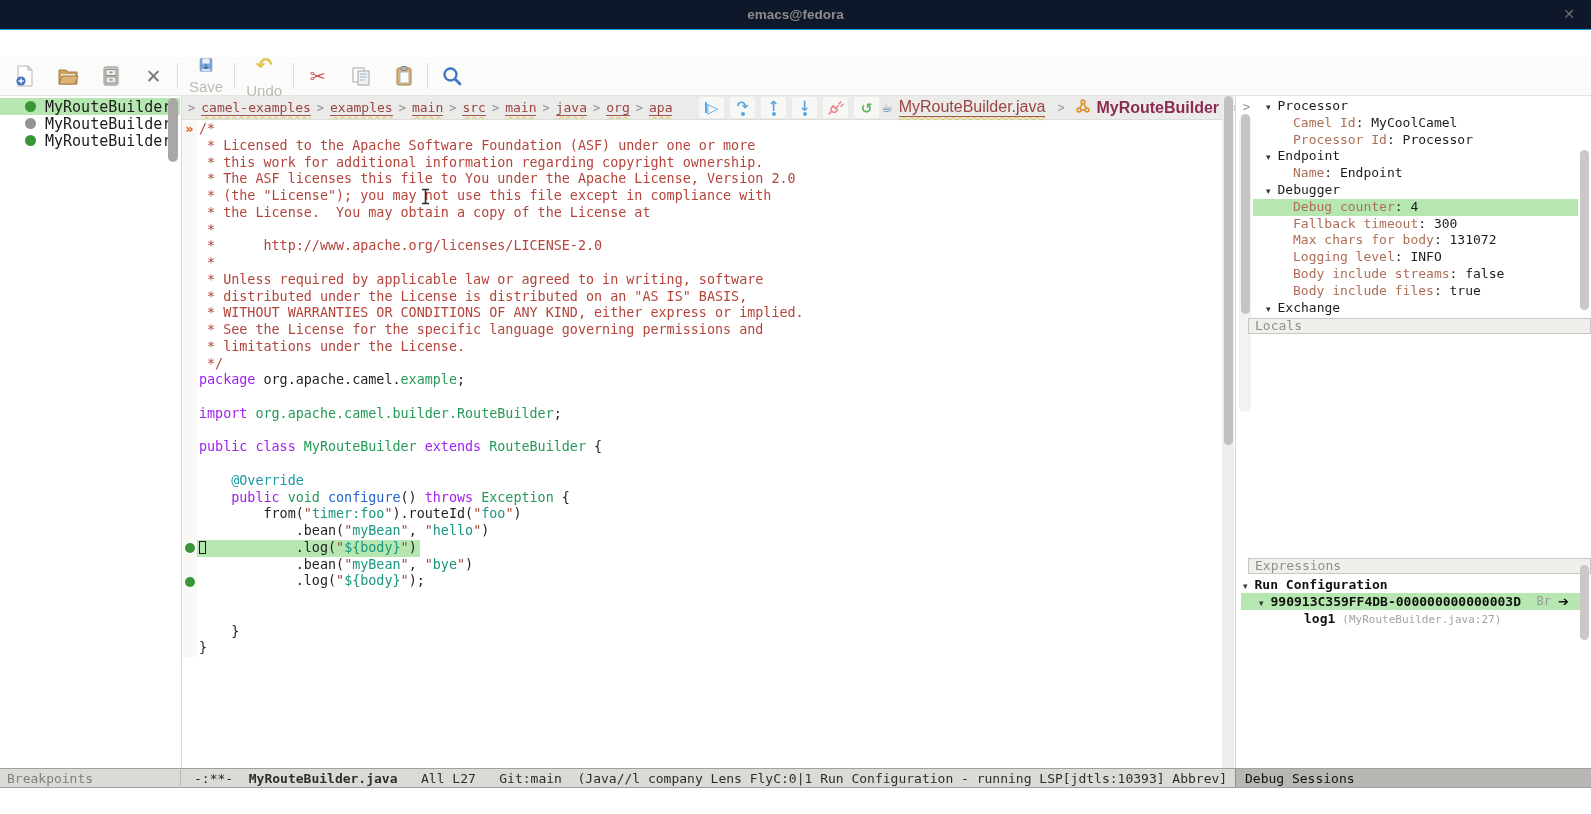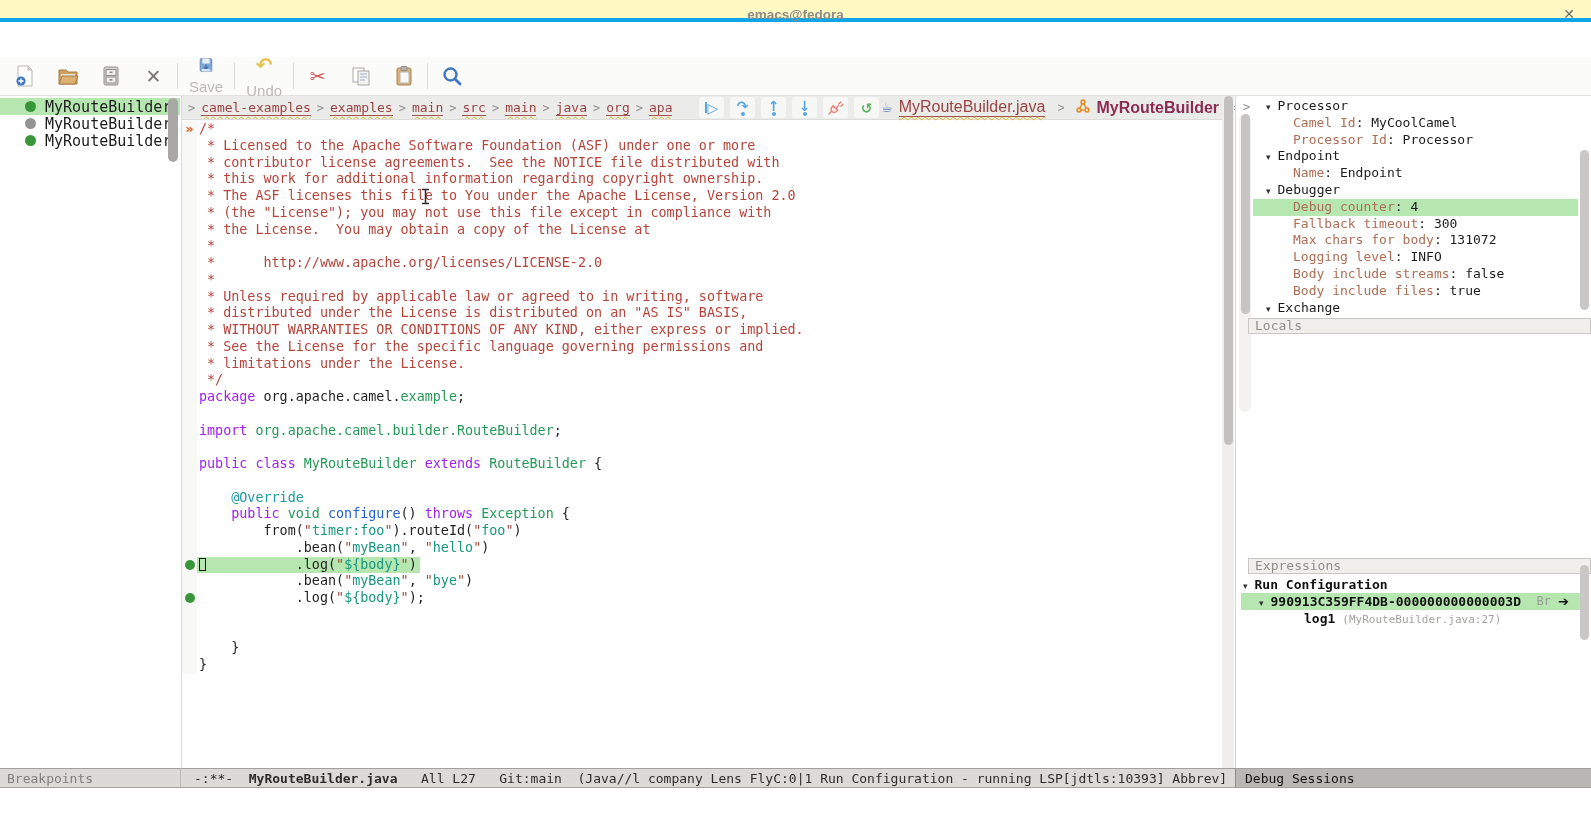--- a/index.html
+++ b/index.html
@@ -1,19 +1,19 @@
 <!DOCTYPE html>
 <html><head>
 <meta charset="utf-8">
 <style>
   html,body{margin:0;padding:0;background:#fff;}
   .app{position:relative;width:1591px;height:814px;background:#fff;overflow:hidden;font-family:"Liberation Sans",sans-serif;}
 
   
-  .titlebar{position:absolute;left:0;top:0;width:100%;height:22px;background:#fef9c3;border-bottom:4px solid #0ea5e9;text-align:center;box-sizing:border-box;}
+  .titlebar{position:absolute;left:0;top:0;width:100%;height:30px;background:#0f172a;border-bottom:1px solid #0ea5e9;text-align:center;box-sizing:border-box;}
   .title{line-height:29px;font-size:13.5px;font-weight:bold;color:#8e8c89;}
   .closebtn{position:absolute;right:16px;top:0;line-height:29px;color:#6f6f6f;font-size:14px;}
 
   
   .menubar{position:absolute;top:31px;left:0;width:100%;height:26px;background:#fbfbfa;display:flex;align-items:center;padding-left:2px;box-sizing:border-box;}
   .menu-item{padding:0 10px;font-size:14px;color:#3a3a3a;}
 
   
   .toolbar{position:absolute;top:57px;left:0;width:100%;height:39px;background:#fbfbfa;border-bottom:1px solid #e6e4e1;display:flex;align-items:center;box-sizing:border-box;padding-left:3px;}
   .tbtn{width:43px;height:38px;display:flex;justify-content:center;align-items:center;}
@@ -249,24 +249,20 @@
     <div class="code" id="code">
         <div class="line">
           <span class="fringe">
             <span class="chev">»</span>
           </span>
           <span class="ltext"><span class="cm">/*</span></span>
         </div>
         <div class="line">
           <span class="fringe"></span>
           <span class="ltext"><span class="cm"> * Licensed to the Apache Software Foundation (ASF) under one or more</span></span>
-        </div>
-        <div class="line">
-          <span class="fringe"></span>
-          <span class="ltext"><span class="cm"> * contributor license agreements.  See the NOTICE file distributed with</span></span>
         </div>
         <div class="line">
           <span class="fringe"></span>
           <span class="ltext"><span class="cm"> * this work for additional information regarding copyright ownership.</span></span>
         </div>
         <div class="line">
           <span class="fringe"></span>
           <span class="ltext"><span class="cm"> * The ASF licenses this file to You under the Apache License, Version 2.0</span></span>
         </div>
         <div class="line">

